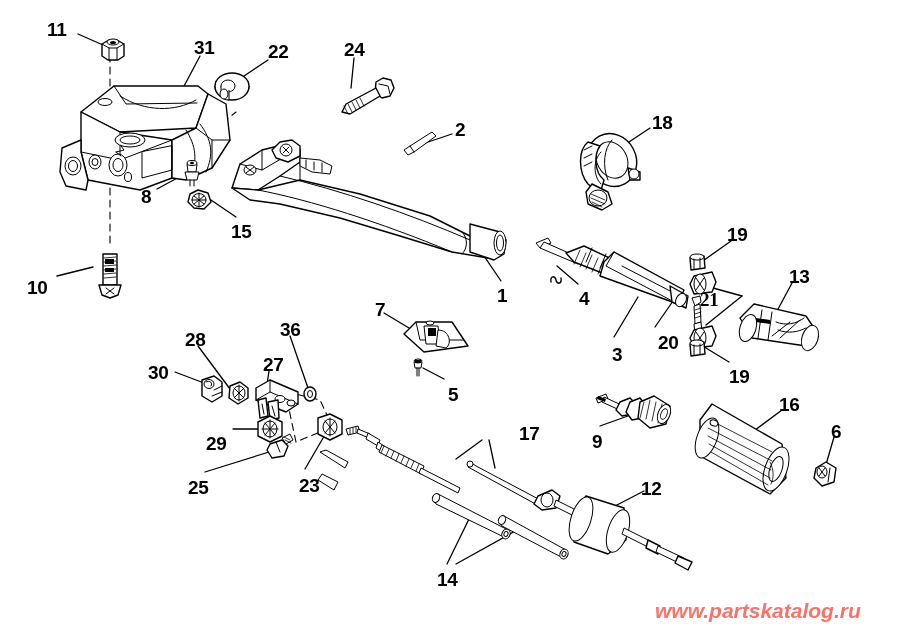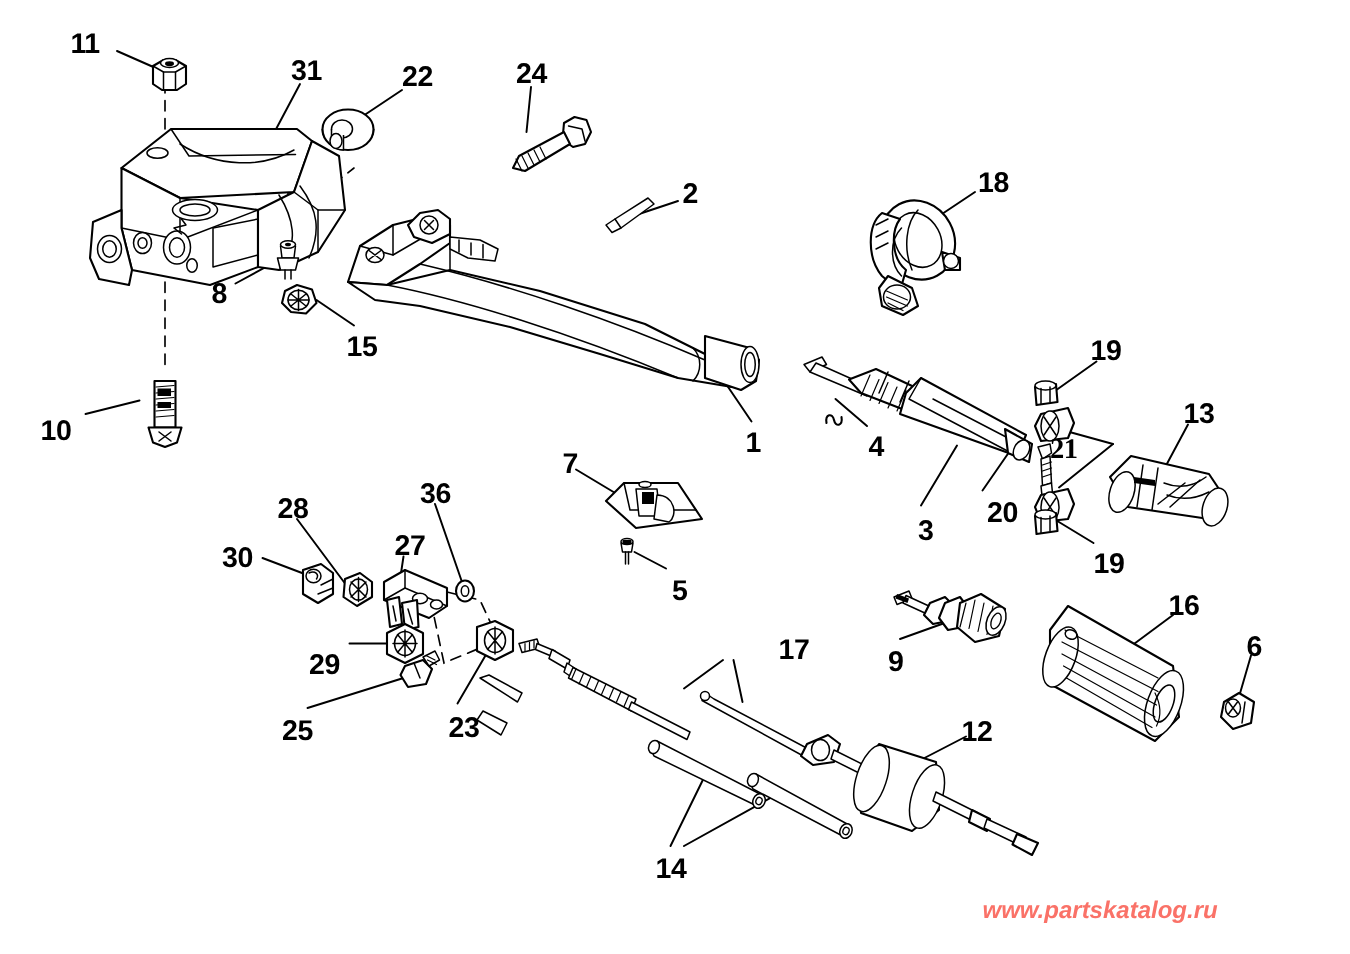--- a/index.html
+++ b/index.html
@@ -33,21 +33,21 @@
     color: #000000;
     line-height: 1;
     white-space: nowrap;
     letter-spacing: -0.3px;
   }
   #watermark {
     position: absolute;
     font-family: "Liberation Sans", sans-serif;
     font-weight: bold;
     font-style: italic;
-    font-size: 16px;
+    font-size: 21px;
     color: #fa7268;
     letter-spacing: 0px;
     white-space: nowrap;
   }
 </style>
 </head>
 <body>
 
 <div id="diagram-root">
 

